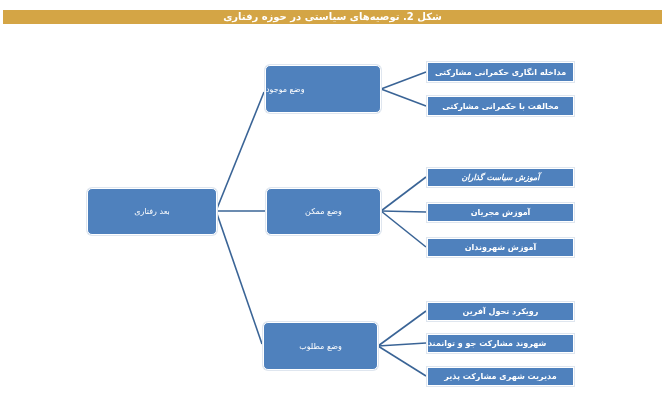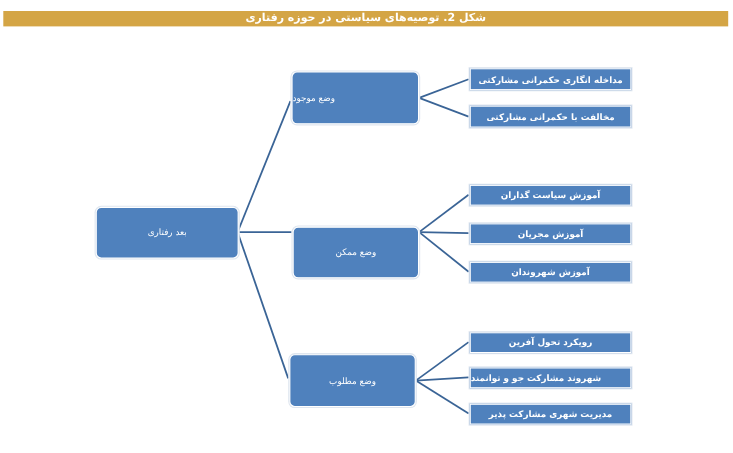--- a/index.html
+++ b/index.html
@@ -86,36 +86,36 @@
 </svg>
 
 <div class="node node-main" style="left:87px; top:188px; width:130px; height:47px;">
   <span>بعد رفتاری</span>
 </div>
 
 <div class="node node-main" style="left:265px; top:65px; width:116px; height:48px;justify-content:flex-end;">
   <span>وضع موجود</span>
 </div>
 
-<div class="node node-main" style="left:266px; top:206px; width:115px; height:47px;">
+<div class="node node-main" style="left:266px; top:188px; width:115px; height:47px;">
   <span>وضع ممکن</span>
 </div>
 
 <div class="node node-main" style="left:263px; top:322px; width:115px; height:48px;">
   <span>وضع مطلوب</span>
 </div>
 
 <div class="node node-leaf" style="left:427px; top:62px; width:147px; height:20px;">
   <span>مداخله انگاری حکمرانی مشارکتی</span>
 </div>
 <div class="node node-leaf" style="left:427px; top:96px; width:147px; height:20px;">
   <span>مخالفت با حکمرانی مشارکتی</span>
 </div>
 
-<div class="node node-leaf" style="left:427px; top:168px; width:147px; height:19px;">
+<div class="node node-leaf" style="left:427px; top:168px; width:147px; height:19px;font-style:italic;">
   <span>آموزش سیاست گذاران</span>
 </div>
 <div class="node node-leaf" style="left:427px; top:203px; width:147px; height:19px;">
   <span>آموزش مجریان</span>
 </div>
 <div class="node node-leaf" style="left:427px; top:238px; width:147px; height:19px;">
   <span>آموزش شهروندان</span>
 </div>
 
 <div class="node node-leaf" style="left:427px; top:302px; width:147px; height:19px;">

